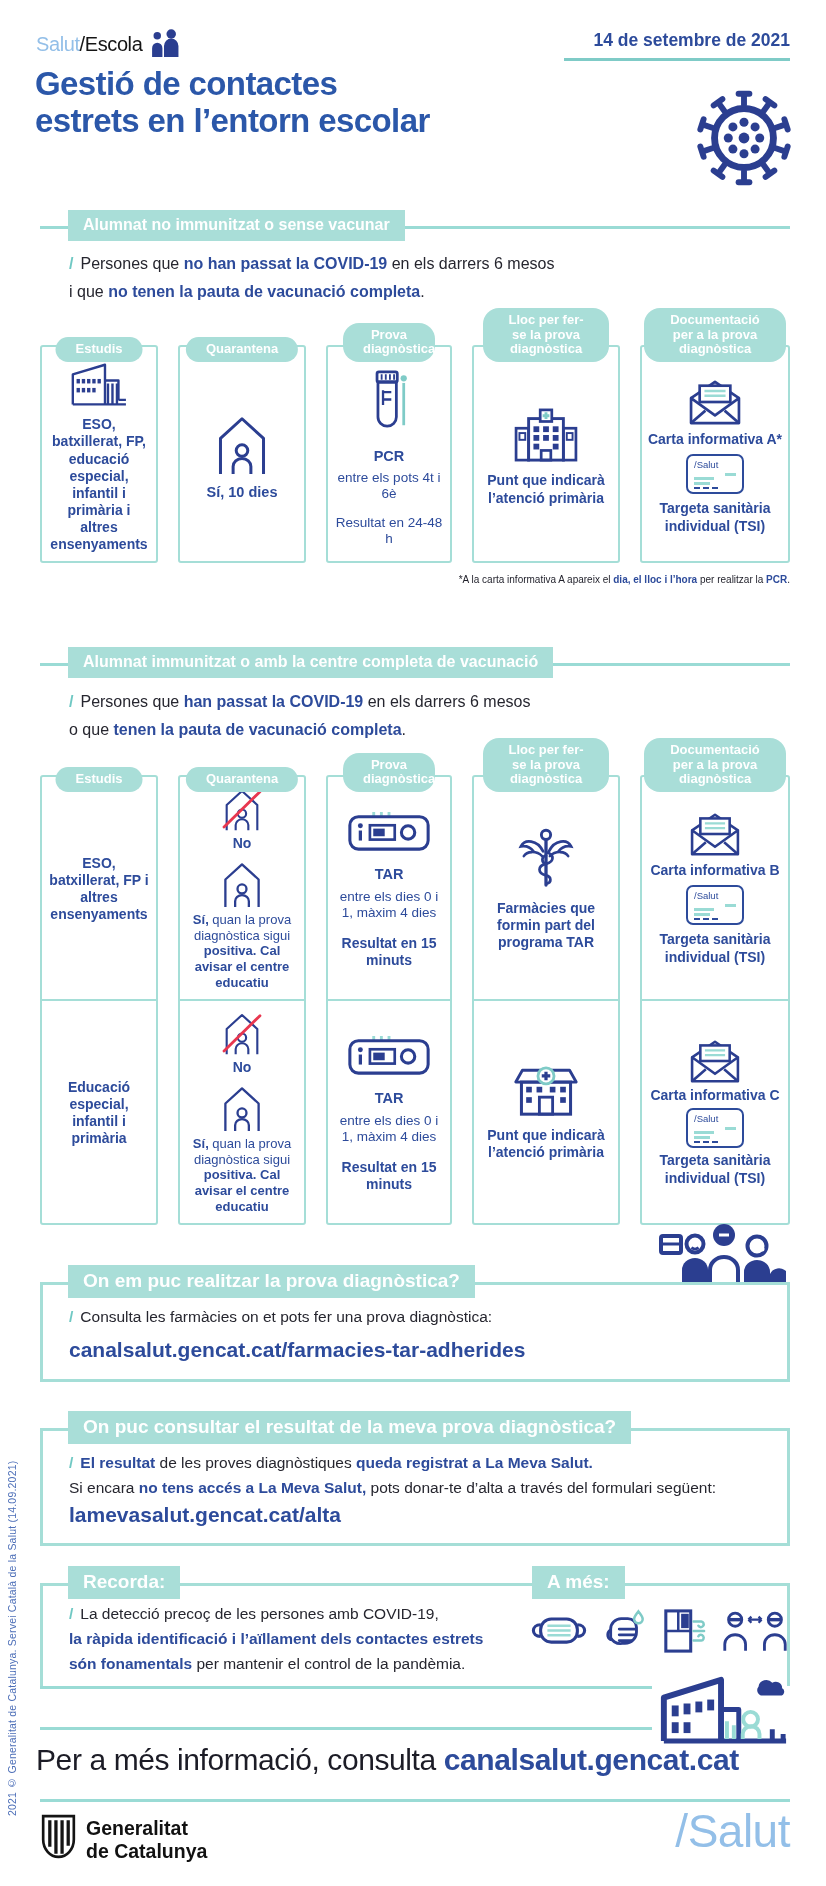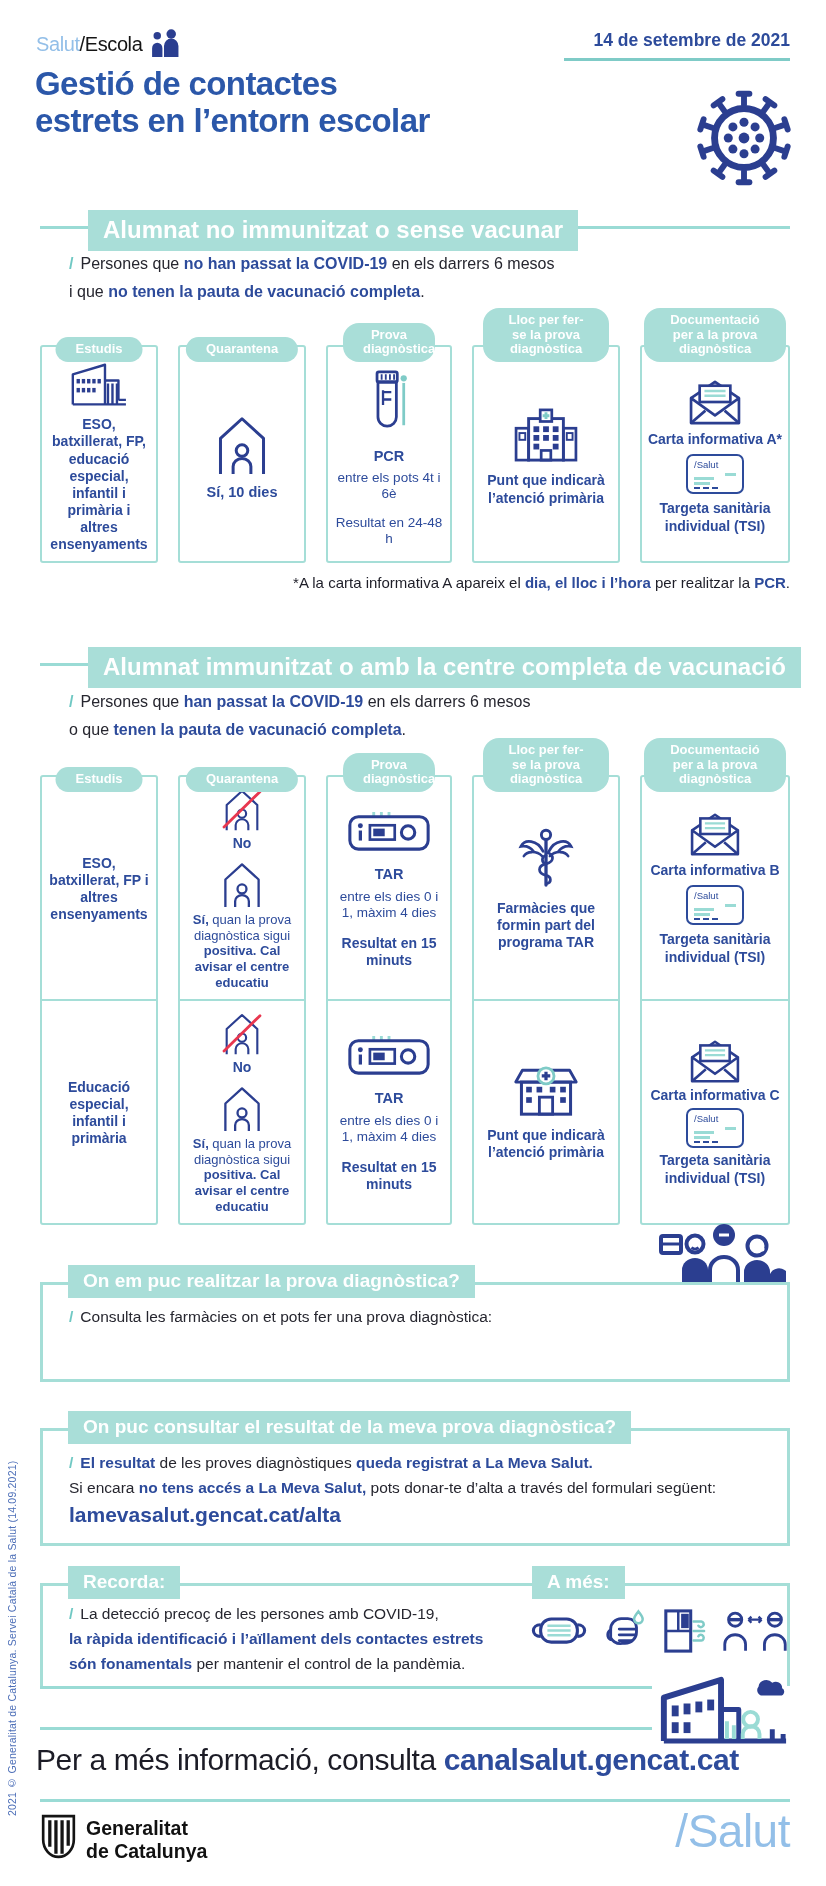--- a/index.html
+++ b/index.html
@@ -17,21 +17,21 @@
   .logo .salut { color:#93BFE8; }
   .logo .escola { color:#151515; }
   .logo svg { margin-left:7px; margin-top:-2px; }
   .date { position:absolute; right:36px; top:30px; color:#2D4B9B; font-weight:bold; font-size:17.5px; }
   .date-line { position:absolute; left:564px; right:36px; top:58px; height:3px; background:#7FCBC7; }
   .title { position:absolute; left:35px; top:66px; font-size:33px; font-weight:bold; color:#2B57A9; line-height:1.12; letter-spacing:-0.6px; }
   .virus-wrap { position:absolute; left:690px; top:84px; }
 
   
   .hline { position:absolute; height:3px; background:#9ADBD5; }
-  .banner { position:absolute; background:#A9DED8; color:#fff; font-weight:bold; font-size:24px; padding:6px 15px 7px; z-index:2; white-space:nowrap;margin-left:20px; }
+  .banner { position:absolute; background:#A9DED8; color:#fff; font-weight:bold; font-size:16px; padding:6px 15px 7px; z-index:2; white-space:nowrap; }
   .minihead { position:absolute; background:#A9DED8; color:#fff; font-weight:bold; font-size:19px; padding:5px 15px 6px; z-index:2; white-space:nowrap; }
 
   .desc { position:absolute; left:69px; font-size:16px; line-height:1.72; color:#26262f; }
   .slash { color:#6FC8C3; font-weight:bold; margin-right:7px; }
   .b { font-weight:bold; color:#2D4B9B; }
 
   
   .col { position:absolute; background:#fff; border:2px solid #A5DED7; border-radius:3px; }
   .pill { position:absolute; left:50%; transform:translateX(-50%); bottom:calc(100% - 15px);
           background:#A9DED8; color:#fff; font-weight:bold; font-size:13px; line-height:1.12;
@@ -45,21 +45,21 @@
   .trow { flex:1 1 0; position:relative; min-height:0; }
   .trow + .trow { border-top:2px solid #A5DED7; }
   .trow .cell { padding-top:10px; }
   .qcell { gap:4px; font-size:13px; }
   .tsi-card { position:relative; width:58px; height:40px; border:2.5px solid #2D4B9B; border-radius:7px; background:#fff; }
   .tsi-card .lbl { position:absolute; left:6px; top:3px; font-size:9.5px; color:#2D4B9B; font-weight:normal; }
   .tsi-card .tl1 { position:absolute; left:6px; top:21px; width:20px; height:2.5px; background:#9ADBD5; }
   .tsi-card .tl2 { position:absolute; left:6px; top:26px; width:16px; height:2.5px; background:#9ADBD5; }
   .tsi-card .dsh { position:absolute; left:6px; top:31px; width:24px; border-top:2.5px dashed #2D4B9B; }
   .tsi-card .tr1 { position:absolute; right:6px; top:17px; width:11px; height:2.5px; background:#9ADBD5; }
-  .footnote { position:absolute; right:36px; top:574px; font-size:15px; color:#1e1e28; }
+  .footnote { position:absolute; right:36px; top:574px; font-size:10px; color:#1e1e28; }
 
   
   .infobox { position:absolute; left:40px; right:36px; border:3px solid #A5DED7; background:#fff; }
   .boxtext { position:absolute; left:69px; font-size:15.5px; color:#26262f; line-height:1.62; z-index:2; }
   .biglink { position:absolute; left:69px; font-size:21px; font-weight:bold; color:#2D4B9B; text-decoration:none; z-index:2; }
   .recorda-box { position:absolute; left:40px; right:36px; top:1583px; height:103px;
                  border:3px solid #A5DED7; border-bottom:none; }
   .ames-icons { position:absolute; left:530px; top:1608px; width:262px; display:flex; align-items:center; gap:15px; }
 
   
@@ -506,20 +506,21 @@
     <svg width="128" height="64">
         <use href="#ic-crowd"></use>
       </svg>
   </div>
 
   <div class="infobox" style="top:1282px;height:100px;"></div>
   <div class="minihead" style="left:68px;top:1265px;">On em puc realitzar la prova diagnòstica?</div>
   <div class="boxtext" style="top:1304px;">
     <span class="slash">/</span><span>Consulta les farmàcies on et pots fer una prova diagnòstica:</span>
   </div>
+  <a class="biglink" style="top:1338px;">canalsalut.gencat.cat/farmacies-tar-adherides</a>
 
   <div class="infobox" style="top:1428px;height:118px;"></div>
   <div class="minihead" style="left:68px;top:1411px;">On puc consultar el resultat de la meva prova diagnòstica?</div>
   <div class="boxtext" style="top:1450px;line-height:1.62;">
     <div><span class="slash">/</span><span><span class="b">El resultat</span><span> de les proves diagnòstiques </span><span class="b">queda registrat a La Meva Salut.</span></span></div>
     <div><span><span>Si encara </span><span class="b">no tens accés a La Meva Salut,</span><span> pots donar-te d’alta a través del formulari següent:</span></span></div>
   </div>
   <a class="biglink" style="top:1503px;">lamevasalut.gencat.cat/alta</a>
 
   <div class="recorda-box"></div>

